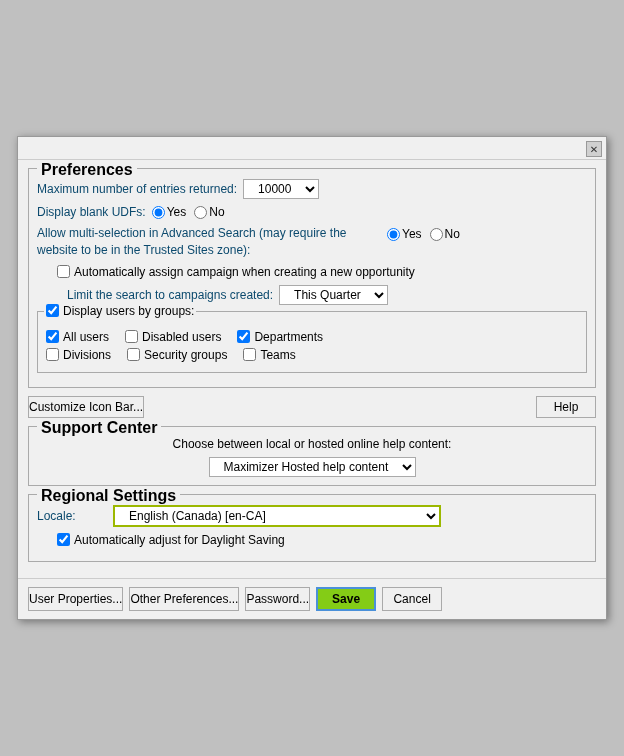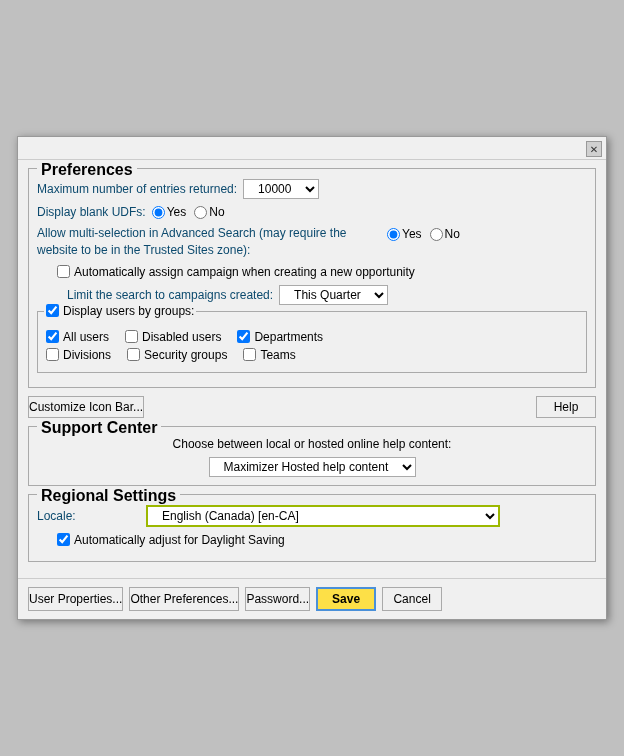--- a/index.html
+++ b/index.html
@@ -141,36 +141,35 @@
     }
     button {
       font-size: 12px;
       padding: 3px 0;
       background: #f0f0f0;
       border: 1px solid #aaa;
       cursor: pointer;
       min-width: 60px;
     }
     .save-btn {
-      background: #fde047;
+      background: #84cc16;
       border: 2px solid #4a90d9;
       font-weight: bold;
       min-width: 60px;
     }
     .footer-row {
       display: flex;
       justify-content: flex-start;
       gap: 6px;
       padding: 8px 10px;
       border-top: 1px solid #ccc;
     }
     .locale-select {
-      width: 354px;
+      width: 328px;
       border: 2px solid #9cb800;
-      margin-left: 33px;
     }
     .timezone-select {
       width: 310px;
     }
     .support-row {
       display: flex;
       align-items: center;
       gap: 6px;
       flex-wrap: wrap;
       flex-direction: column;

